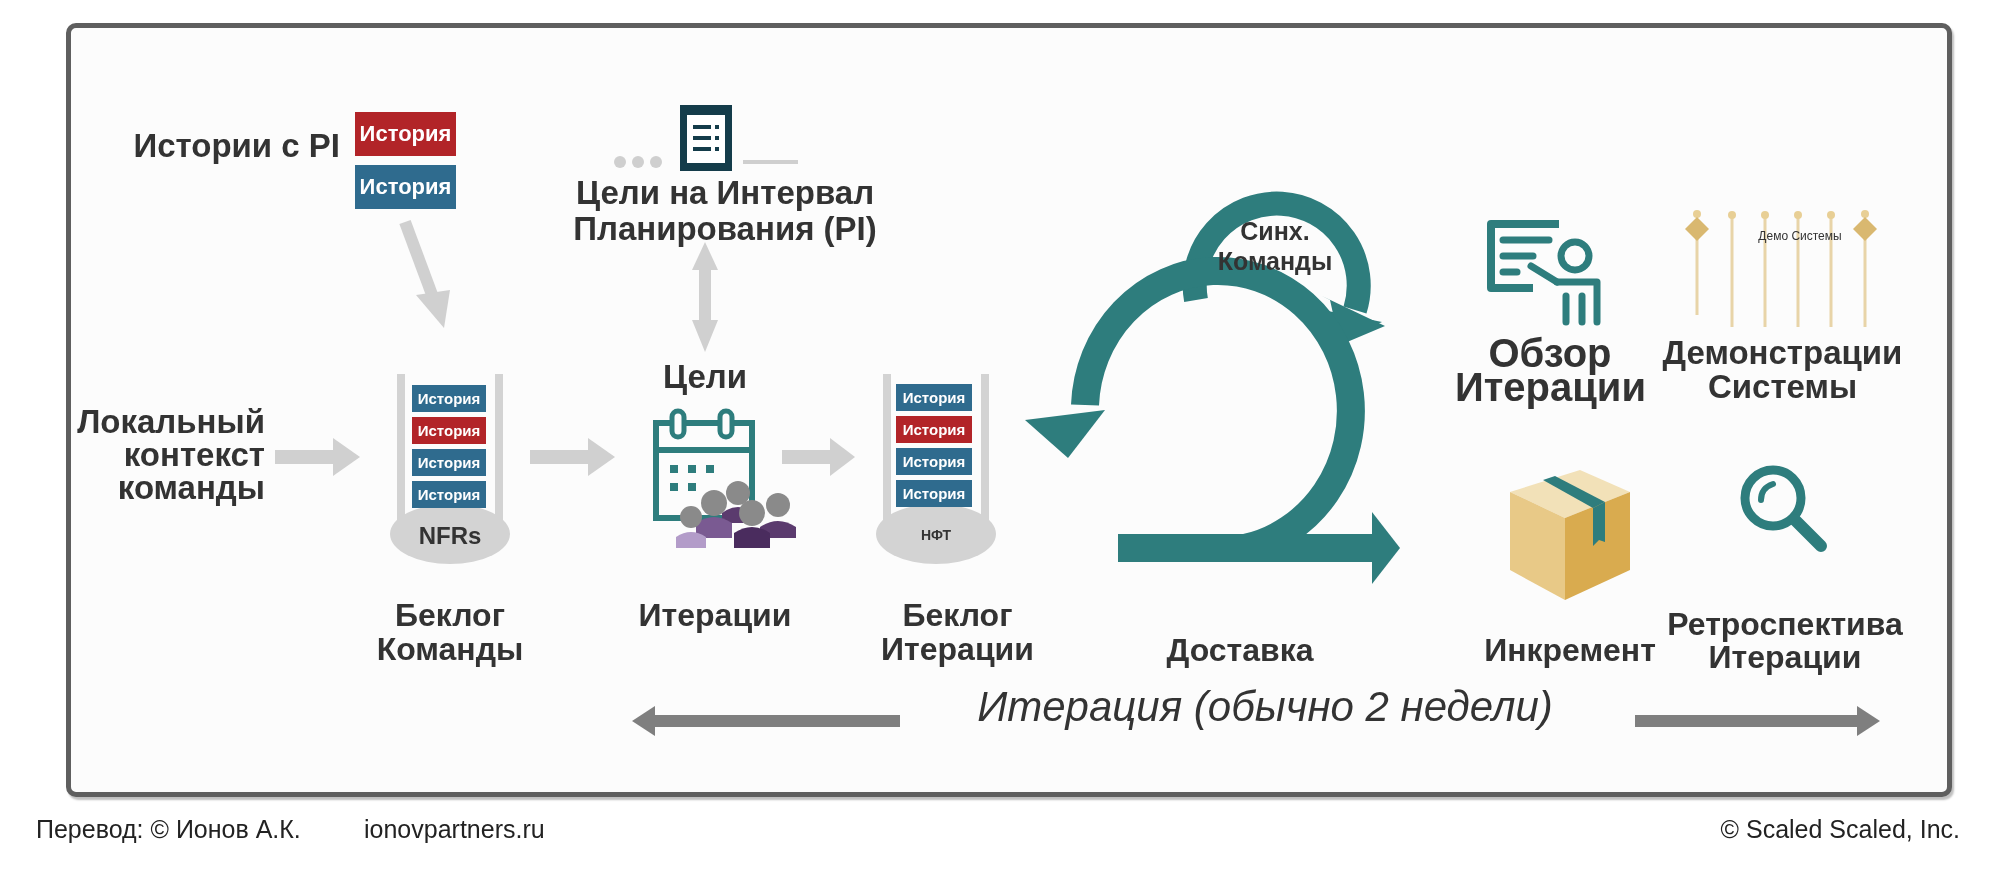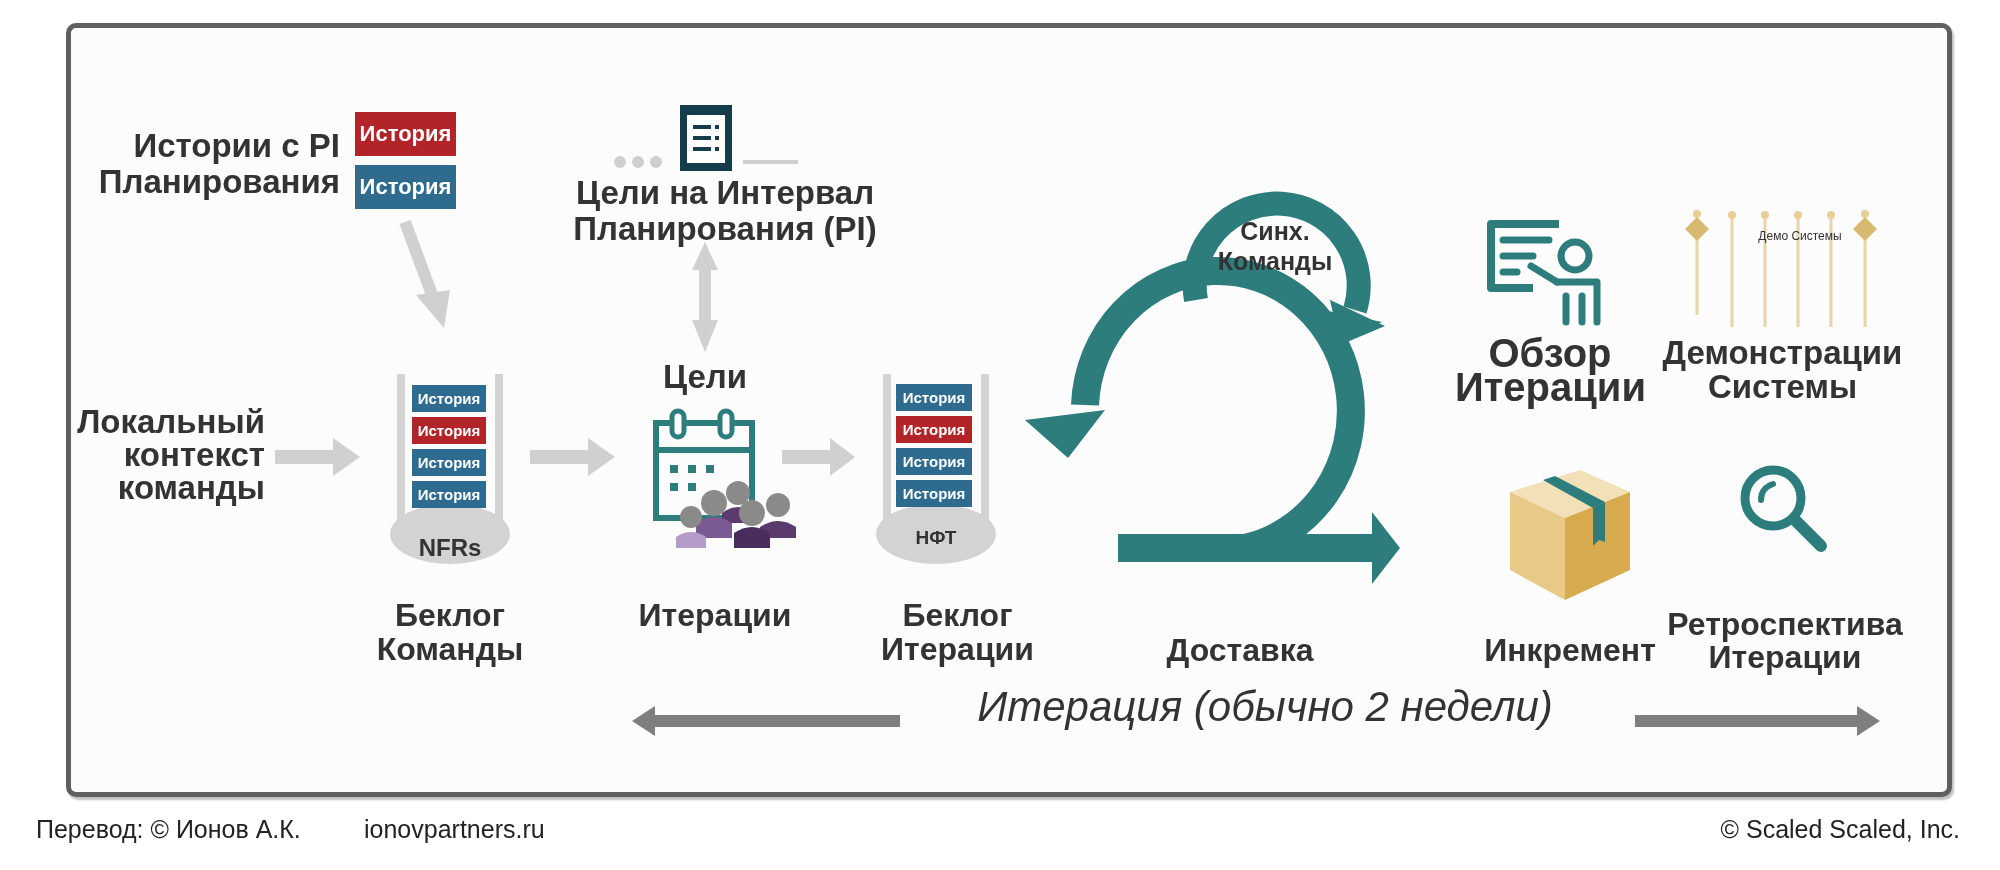--- a/index.html
+++ b/index.html
@@ -19,21 +19,20 @@
   .footer { position:absolute; top:815px; font-size:25px; color:#222; white-space:nowrap; }
   svg { position:absolute; overflow:visible; }
 </style>
 </head>
 <body>
 
 <div class="frame"></div>
 
 <div class="lbl right" style="left:90px; top:128px; width:250px; font-size:33px; line-height:36px;">
   <div>Истории с PI</div>
-  <div>Планирования</div>
 </div>
 <div class="story red" style="left:355px; top:112px; width:101px; height:44px; font-size:22px;">История</div>
 <div class="story blue" style="left:355px; top:165px; width:101px; height:44px; font-size:22px;">История</div>
 
 <svg style="left:0;top:0;width:2000px;height:870px;">
   <line x1="405" y1="222" x2="434" y2="300" stroke="#d0d0d0" stroke-width="12"></line>
   <polygon points="416,295 450,290 444,328" fill="#d0d0d0"></polygon>
 </svg>
 
 <svg style="left:612px;top:155px;width:60px;height:14px;">
@@ -76,21 +75,21 @@
 <svg style="left:390px;top:372px;width:120px;height:195px;">
   <ellipse cx="60" cy="162" rx="60" ry="30" fill="#d3d3d3"></ellipse>
   <rect x="7" y="2" width="8" height="150" fill="#d3d3d3"></rect>
   <rect x="105" y="2" width="8" height="150" fill="#d3d3d3"></rect>
   <rect x="15" y="145" width="90" height="10" fill="#d3d3d3"></rect>
 </svg>
 <div class="story blue" style="left:412px;top:385px;width:74px;height:27px;font-size:15px;">История</div>
 <div class="story red" style="left:412px;top:417px;width:74px;height:27px;font-size:15px;">История</div>
 <div class="story blue" style="left:412px;top:449px;width:74px;height:27px;font-size:15px;">История</div>
 <div class="story blue" style="left:412px;top:481px;width:74px;height:27px;font-size:15px;">История</div>
-<div class="lbl center" style="left:390px;top:524px;width:120px;font-size:24px;color:#333;margin-top:12px;">NFRs</div>
+<div class="lbl center" style="left:390px;top:524px;width:120px;font-size:24px;color:#333;">NFRs</div>
 <div class="lbl center" style="left:340px; top:598px; width:220px; font-size:32px; line-height:34px;">
   <div>Беклог</div>
   <div>Команды</div>
 </div>
 <svg style="left:0;top:0;width:2000px;height:870px;">
   <rect x="530" y="450" width="60" height="14" fill="#d0d0d0"></rect>
   <polygon points="588,438 588,476 615,457" fill="#d0d0d0"></polygon>
 </svg>
 
 <div class="lbl center" style="left:645px; top:360px; width:120px; font-size:33px;">Цели</div>
@@ -128,21 +127,21 @@
 <svg style="left:876px;top:372px;width:120px;height:195px;">
   <ellipse cx="60" cy="162" rx="60" ry="30" fill="#d3d3d3"></ellipse>
   <rect x="7" y="2" width="8" height="150" fill="#d3d3d3"></rect>
   <rect x="105" y="2" width="8" height="150" fill="#d3d3d3"></rect>
   <rect x="15" y="145" width="90" height="10" fill="#d3d3d3"></rect>
 </svg>
 <div class="story blue" style="left:896px;top:384px;width:76px;height:27px;font-size:15px;">История</div>
 <div class="story red" style="left:896px;top:416px;width:76px;height:27px;font-size:15px;">История</div>
 <div class="story blue" style="left:896px;top:448px;width:76px;height:27px;font-size:15px;">История</div>
 <div class="story blue" style="left:896px;top:480px;width:76px;height:27px;font-size:15px;">История</div>
-<div class="lbl center" style="left:876px;top:528px;width:120px;font-size:19px;color:#333;">НФТ</div>
+<div class="lbl center" style="left:876px;top:528px;width:120px;font-size:14px;color:#333;">НФТ</div>
 <div class="lbl center" style="left:845px; top:598px; width:225px; font-size:32px; line-height:34px;">
   <div>Беклог</div>
   <div>Итерации</div>
 </div>
 
 <svg style="left:0;top:0;width:2000px;height:870px;">
 
   <path d="M1196 300 A82 82 0 1 1 1355 310" fill="none" stroke="#2e7d7d" stroke-width="24"></path>
   <polygon points="1323,310 1382,322 1338,342" fill="#2e7d7d"></polygon>
   <polygon points="1322,296 1385,326 1340,345 1330,300" fill="#2e7d7d"></polygon>

